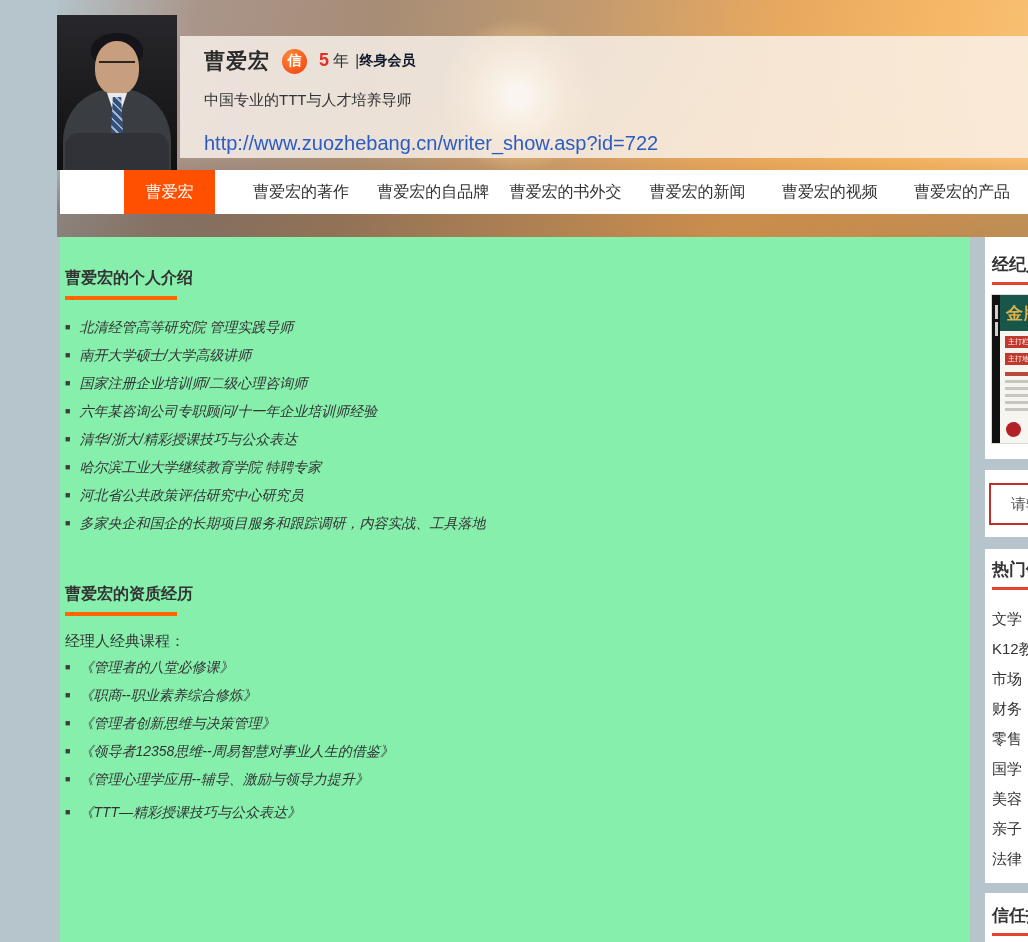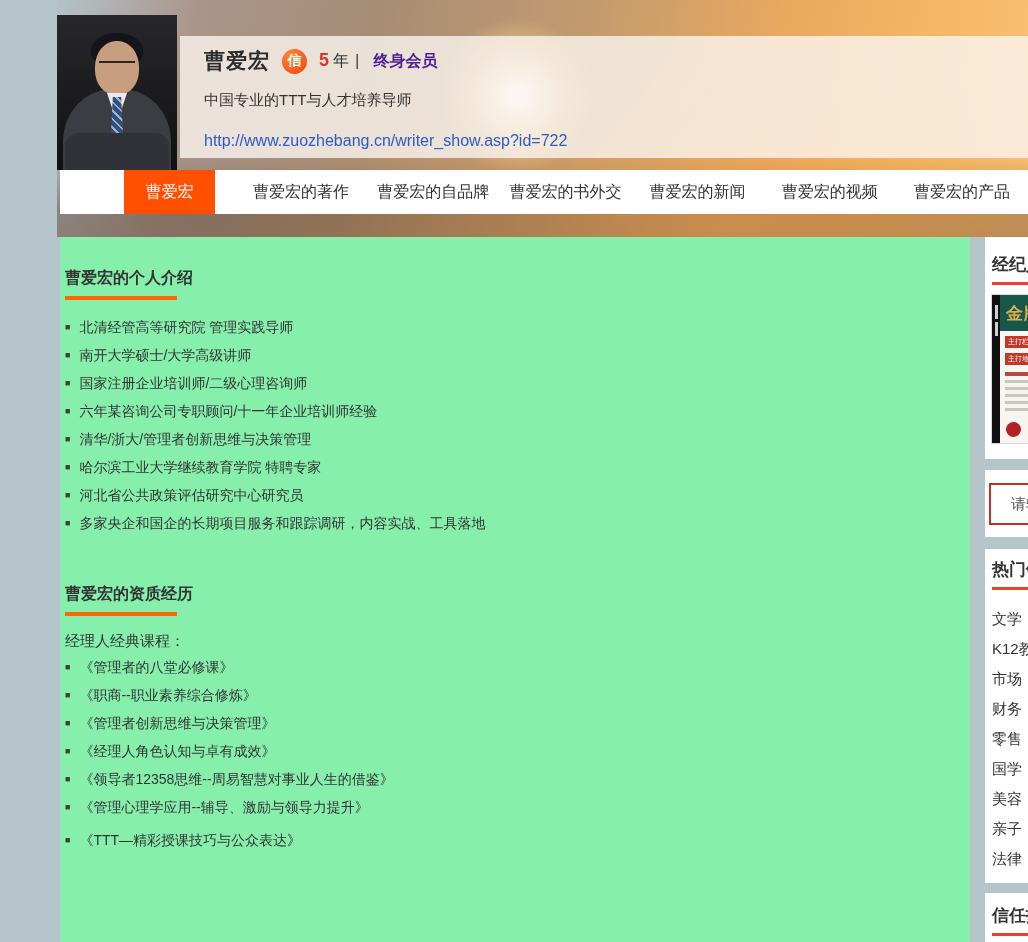--- a/index.html
+++ b/index.html
@@ -34,38 +34,38 @@
   .header-panel { position:absolute; left:180px; top:36px; width:848px; height:122px;
     background:rgba(249,243,237,.82); padding:12px 0 0 24px; }
   .name-row { display:flex; align-items:center; height:26px; }
   .name { font-size:21px; font-weight:bold; color:#2b2b2b; letter-spacing:1px; }
   .badge { width:25px; height:25px; border-radius:50%; margin-left:12px;
     background:radial-gradient(circle at 35% 30%, #ff8a3c, #f23c0a);
     color:#fff; font-size:14px; font-weight:bold; display:flex; align-items:center; justify-content:center; }
   .years { margin-left:12px; font-size:16px; color:#333; }
   .years .num { color:#e03325; font-size:18px; font-weight:bold; margin-right:4px; }
   .divider { margin-left:6px; font-size:17px; color:#444; }
-  .membership { margin-left:14px; font-size:16px; font-weight:bold; color:#4c1d95; }
+  .membership { margin-left:0; font-size:14px; font-weight:bold; color:#0f172a; }
   .tagline { margin-top:17px; font-size:15px; color:#333; }
-  .url { display:block; margin-top:22px; font-size:16px; color:#2a5cc4; text-decoration:none; cursor:pointer; }
+  .url { display:block; margin-top:22px; font-size:20px; color:#2a5cc4; text-decoration:none; cursor:pointer; }
   
   .nav { position:absolute; left:60px; top:170px; width:968px; height:44px; background:#ffffff;
     display:flex; align-items:stretch; }
   .nav-spacer-l { width:64px; }
   .nav-spacer-m { width:20px; }
   .tab { display:flex; align-items:center; justify-content:center; font-size:16px; color:#333;
     cursor:pointer; white-space:nowrap; }
   .tab.active { width:91px; background:#ff4f00; color:#fff; }
   .tab.plain { flex:1; }
   
   .main-panel { position:absolute; left:60px; top:237px; width:910px; height:705px;
     background:#86efac; padding:33px 20px 0 5px; overflow:hidden; }
   .sec-heading { font-size:16px; font-weight:bold; color:#333; line-height:16px; }
   .rule { width:112px; height:4px; background:#ff6600; margin-top:10px; }
-  ul.blist { list-style:none; }
+  ul.blist { list-style:none;font-style:italic; }
   ul.blist li { font-size:14px; color:#333; line-height:28px; height:28px; white-space:nowrap; }
   ul.blist li::before { content:"■"; font-size:9px; color:#3d3d3d; margin-right:9px; position:relative; top:-2px; }
   .intro-list { margin-top:13px; }
   .qual-section { margin-top:49px; }
   .sub-heading { font-size:15px; font-weight:normal; color:#333; line-height:15px; margin-top:17px; }
   .course-list { margin-top:5px; }
   .sub-heading.second { margin-top:37px; }
   
   .side-panel { position:absolute; left:985px; width:300px; background:#fff; }
   .side-heading { font-size:17px; font-weight:bold; color:#333; line-height:18px; padding-left:7px; }
@@ -141,36 +141,35 @@
 
   <div class="main-panel">
 
     <div class="sec-heading">曹爱宏的个人介绍</div>
     <div class="rule"></div>
     <ul class="blist intro-list">
       <li>北清经管高等研究院 管理实践导师</li>
       <li>南开大学硕士/大学高级讲师</li>
       <li>国家注册企业培训师/二级心理咨询师</li>
       <li>六年某咨询公司专职顾问/十一年企业培训师经验</li>
-      <li>清华/浙大/管理者创新思维与决策管理</li>
+      <li>清华/浙大/精彩授课技巧与公众表达</li>
       <li>哈尔滨工业大学继续教育学院 特聘专家</li>
       <li>河北省公共政策评估研究中心研究员</li>
       <li>多家央企和国企的长期项目服务和跟踪调研，内容实战、工具落地</li>
     </ul>
 
     <div class="qual-section">
       <div class="sec-heading">曹爱宏的资质经历</div>
       <div class="rule"></div>
 
       <div class="sub-heading">经理人经典课程：</div>
       <ul class="blist course-list">
         <li>《管理者的八堂必修课》</li>
         <li>《职商--职业素养综合修炼》</li>
         <li>《管理者创新思维与决策管理》</li>
-        <li>《经理人角色认知与卓有成效》</li>
         <li>《领导者12358思维--周易智慧对事业人生的借鉴》</li>
         <li>《管理心理学应用--辅导、激励与领导力提升》</li>
       </ul>
 
       <ul class="blist course-list">
         <li>《TTT—精彩授课技巧与公众表达》</li>
       </ul>
     </div>
 
   </div>

